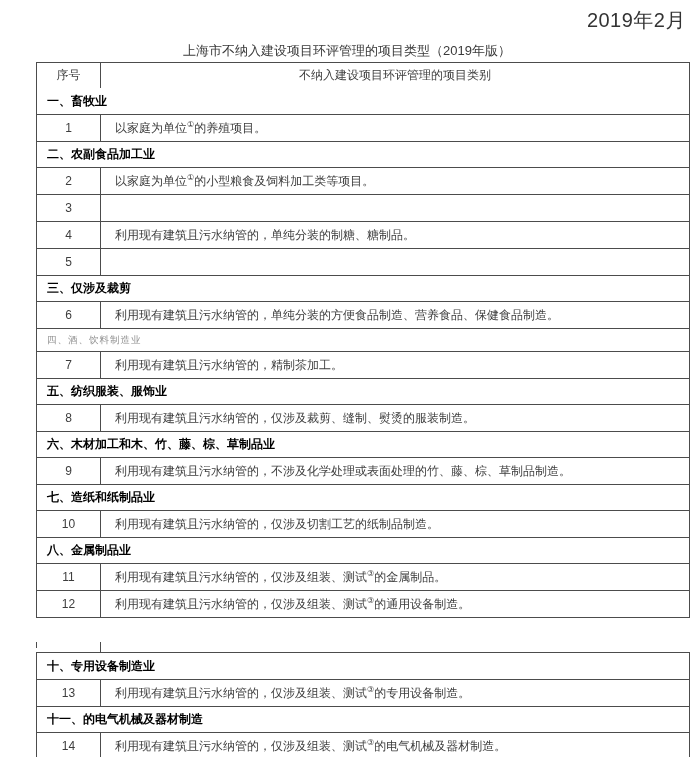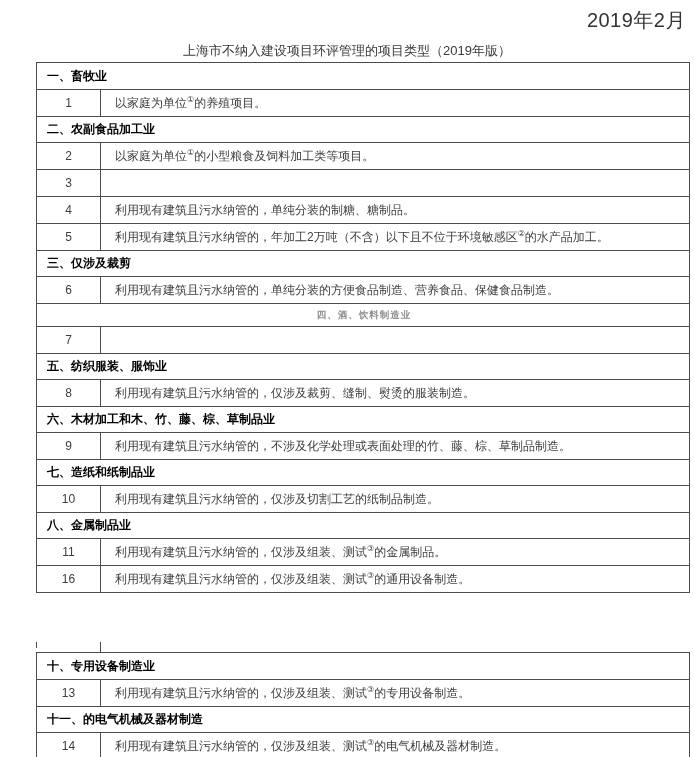--- a/index.html
+++ b/index.html
@@ -39,37 +39,41 @@
   .cell{font-size:12px;line-height:1.25;}
   .cell.no{
     width:64px;flex:0 0 64px;align-self:stretch;
     display:flex;align-items:center;justify-content:center;
     border-right:1px solid var(--border);
   }
   .cell.text{flex:1;padding:4px 8px 4px 14px;}
   .cell.head-cat{flex:1;text-align:center;padding:4px 8px;}
   .cell.section-label{flex:1;padding:4px 8px 4px 10px;font-weight:700;color:#000000;}
   .trow.section_small .cell.section-label{
-    font-size:9.5px;font-weight:700;color:var(--muted);letter-spacing:1px;text-align:center;
+    font-size:9.5px;font-weight:400;color:var(--muted);letter-spacing:1px;
   }
   sup{font-size:8px;vertical-align:super;line-height:0;}
   
   .cut{position:absolute;left:36px;width:654px;top:642px;height:10px;}
   .stub{position:absolute;width:1px;background:var(--border);}
   .stub.s-left{left:0;top:0;height:6px;}
   .stub.s-div{left:64px;top:0;height:6px;}
   .pre-stub{position:absolute;left:100px;top:647px;width:1px;height:5px;background:var(--border);}
 </style>
 </head>
 <body>
 
 <div class="date">2019年2月</div>
 <div class="title">上海市不纳入建设项目环评管理的项目类型（2019年版）</div>
 
 <div class="tbl" id="table-1">
+  <div class="trow header">
+    <div class="cell no">序号</div>
+    <div class="cell head-cat">不纳入建设项目环评管理的项目类别</div>
+  </div>
   <div id="frag1">
       <div class="trow section">
         <div class="cell section-label">一、畜牧业</div>
       </div>
       <div class="trow item">
         <div class="cell no">1</div>
         <div class="cell text">以家庭为单位<sup>①</sup>的养殖项目。</div>
       </div>
       <div class="trow section">
         <div class="cell section-label">二、农副食品加工业</div>
@@ -80,34 +84,34 @@
       </div>
       <div class="trow item">
         <div class="cell no">3</div>
       </div>
       <div class="trow item">
         <div class="cell no">4</div>
         <div class="cell text">利用现有建筑且污水纳管的，单纯分装的制糖、糖制品。</div>
       </div>
       <div class="trow item">
         <div class="cell no">5</div>
-        <div class="cell text">利用现有建筑且污水纳管的，年加工2万吨（不含）以下且不位于环境敏感区<sup>②</sup>的水产品加工。</div>
       </div>
       <div class="trow section">
         <div class="cell section-label">三、仅涉及裁剪</div>
       </div>
       <div class="trow item">
         <div class="cell no">6</div>
         <div class="cell text">利用现有建筑且污水纳管的，单纯分装的方便食品制造、营养食品、保健食品制造。</div>
       </div>
       <div class="trow section_small">
         <div class="cell section-label">四、酒、饮料制造业</div>
       </div>
       <div class="trow item">
         <div class="cell no">7</div>
+        <div class="cell text">利用现有建筑且污水纳管的，精制茶加工。</div>
       </div>
       <div class="trow section">
         <div class="cell section-label">五、纺织服装、服饰业</div>
       </div>
       <div class="trow item">
         <div class="cell no">8</div>
         <div class="cell text">利用现有建筑且污水纳管的，仅涉及裁剪、缝制、熨烫的服装制造。</div>
       </div>
       <div class="trow section">
         <div class="cell section-label">六、木材加工和木、竹、藤、棕、草制品业</div>
@@ -124,21 +128,21 @@
         <div class="cell text">利用现有建筑且污水纳管的，仅涉及切割工艺的纸制品制造。</div>
       </div>
       <div class="trow section">
         <div class="cell section-label">八、金属制品业</div>
       </div>
       <div class="trow item">
         <div class="cell no">11</div>
         <div class="cell text">利用现有建筑且污水纳管的，仅涉及组装、测试<sup>③</sup>的金属制品。</div>
       </div>
       <div class="trow item">
-        <div class="cell no">16</div>
+        <div class="cell no">12</div>
         <div class="cell text">利用现有建筑且污水纳管的，仅涉及组装、测试<sup>③</sup>的通用设备制造。</div>
       </div>
     </div>
 </div>
 
 <div class="cut">
   <div class="stub s-left"></div>
   <div class="stub s-div"></div>
 </div>
 <div class="pre-stub"></div>

